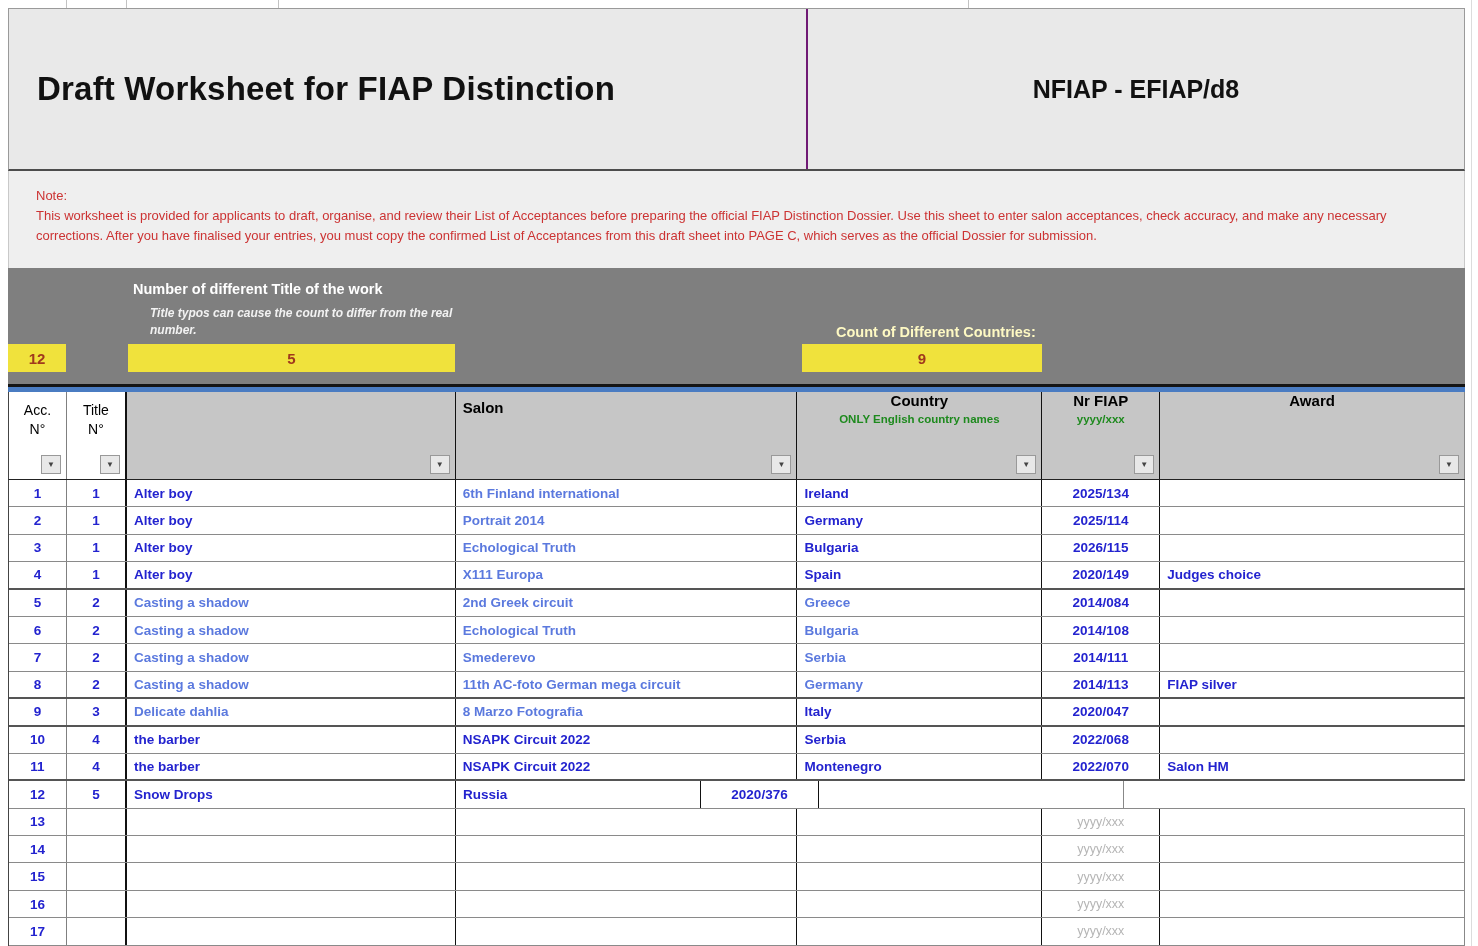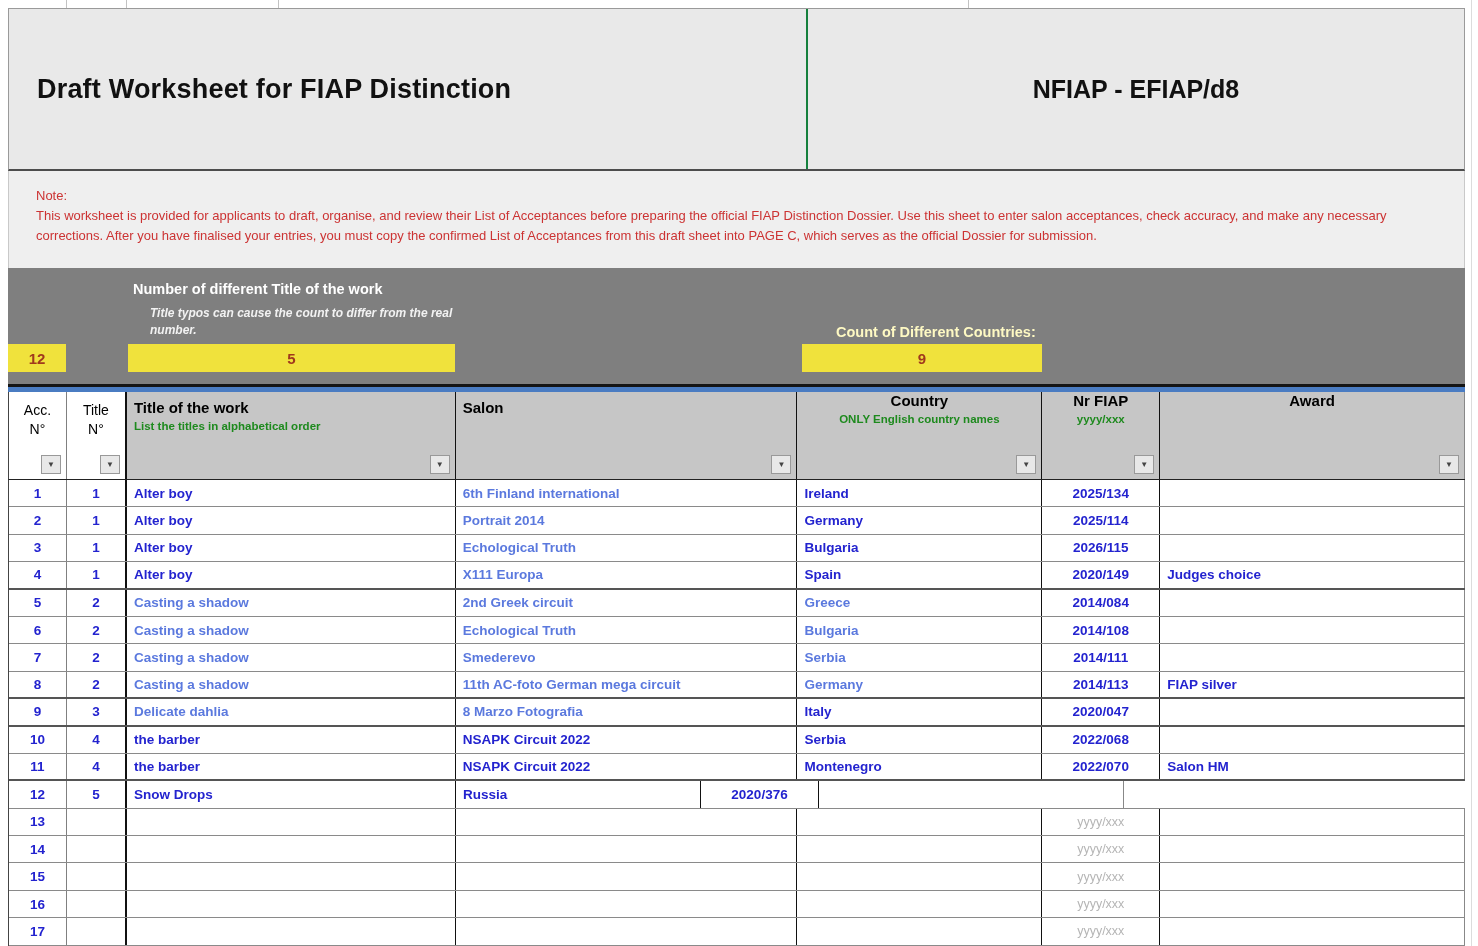--- a/index.html
+++ b/index.html
@@ -8,22 +8,22 @@
     font-family:"Liberation Sans",sans-serif;
   }
   .tick{position:absolute;top:0;width:1px;height:8px;background:#c2c2c2;}
   .screen-edge{position:absolute;left:1471px;top:0;width:1px;height:946px;background:#dcdcdc;}
   .sheet{position:absolute;left:8px;top:8px;width:1457px;}
 
   
   .titlebar{display:flex;height:163px;background:#e9e9e9;box-sizing:border-box;
     border:1px solid #9a9a9a;border-bottom:2px solid #4d4d4d;}
   .titlebar-left{width:797px;display:flex;align-items:center;padding-left:28px;box-sizing:border-box;}
-  .titlebar-right{flex:1;display:flex;align-items:center;justify-content:center;border-left:2px solid #15803d;}
-  .main-title{font-size:27px;font-weight:bold;color:#111;letter-spacing:.2px;}
+  .titlebar-right{flex:1;display:flex;align-items:center;justify-content:center;border-left:2px solid #701a75;}
+  .main-title{font-size:33px;font-weight:bold;color:#111;letter-spacing:.2px;}
   .dist-title{font-size:25px;font-weight:bold;color:#111;}
 
   
   .note{background:#efefef;height:97px;box-sizing:border-box;padding:15px 30px 0 27px;
     color:#cc3333;font-weight:normal;font-size:13px;line-height:20px;
     border-left:1px solid #c9c9c9;border-right:1px solid #c9c9c9;}
 
   
   .band{position:relative;height:116px;background:#7f7f7f;border-bottom:3px solid #151515;}
   .band-heading{position:absolute;left:125px;top:13px;color:#fff;font-weight:bold;font-size:14.5px;}
@@ -118,24 +118,20 @@
       <div class="fbtn">▼</div>
     </div>
     <div class="hc white col-tno">
       <div class="h-lines">
         <div>Title</div>
         <div>N°</div>
       </div>
       <div class="fbtn">▼</div>
     </div>
     <div class="hc col-title">
-      <div class="h-left">
-        <div class="h-label">Title of the work</div>
-        <div class="h-hint">List the titles in alphabetical order</div>
-      </div>
       <div class="fbtn">▼</div>
     </div>
     <div class="hc col-salon">
       <div class="h-left">
         <div class="h-label">Salon</div>
       </div>
       <div class="fbtn">▼</div>
     </div>
     <div class="hc col-country">
       <div class="h-center">

